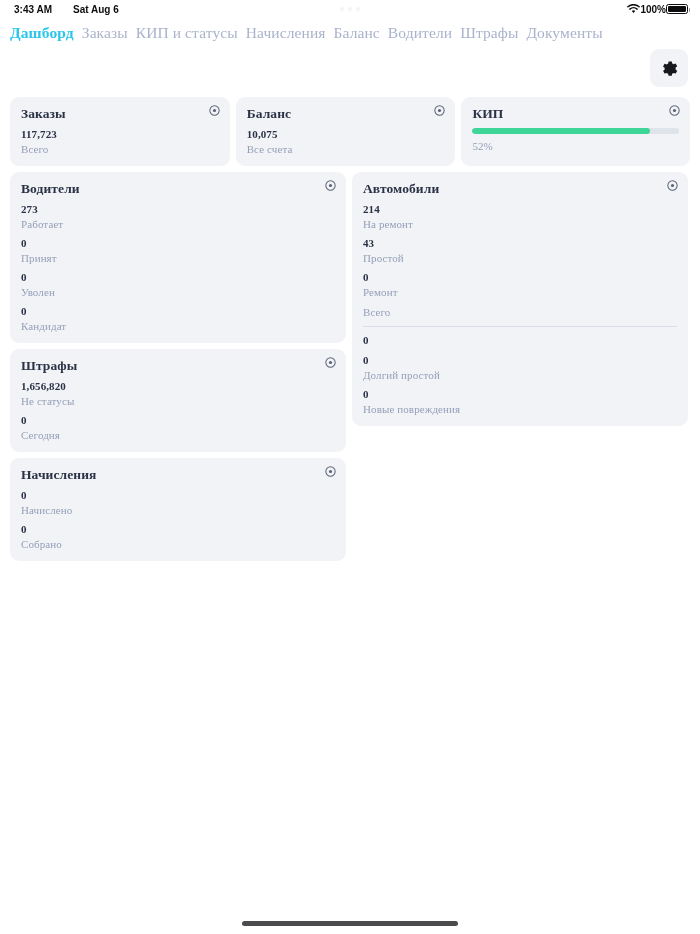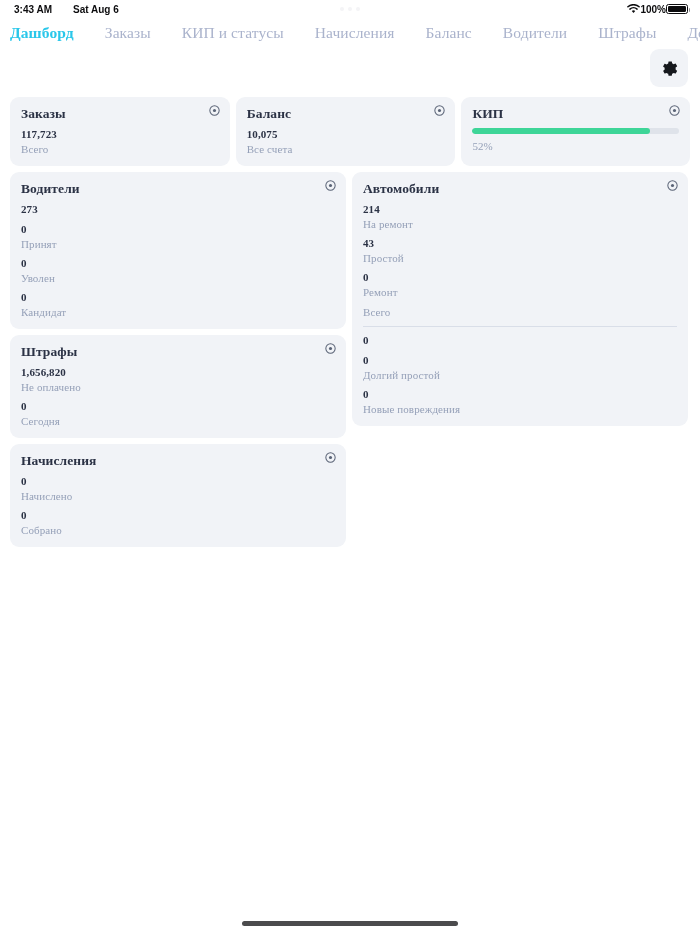--- a/index.html
+++ b/index.html
@@ -79,21 +79,21 @@
     width: 100%;
     background: #0c0c0e;
     border-radius: 1.2px;
   }
 
   
   .navbar {
     display: flex;
     align-items: center;
     padding: 6px 10px 4px 10px;
-    gap: 31px;
+    gap: 8px;
   }
   .nav-item {
     font-size: 15.5px;
     color: #aab3cc;
     white-space: nowrap;
     letter-spacing: .1px;
     cursor: pointer;
   }
   .nav-item.active {
     color: #2ac7ea;
@@ -314,20 +314,21 @@
       <div class="card">
         <span class="corner-icon">
           <svg width="11" height="11" viewBox="0 0 12 12">
             <circle cx="6" cy="6" r="5.1" fill="none" stroke="#5a6376" stroke-width="1.1"></circle>
             <circle cx="6" cy="6" r="1.7" fill="#5a6376"></circle>
           </svg>
         </span>
         <div class="card-title">Водители</div>
         <div class="stat">
           <div class="stat-value">273</div>
+          <div class="stat-label">Работает</div>
         </div>
         <div class="stat">
           <div class="stat-value">0</div>
           <div class="stat-label">Принят</div>
         </div>
         <div class="stat">
           <div class="stat-value">0</div>
           <div class="stat-label">Уволен</div>
         </div>
         <div class="stat">
@@ -339,21 +340,21 @@
       <div class="card">
         <span class="corner-icon">
           <svg width="11" height="11" viewBox="0 0 12 12">
             <circle cx="6" cy="6" r="5.1" fill="none" stroke="#5a6376" stroke-width="1.1"></circle>
             <circle cx="6" cy="6" r="1.7" fill="#5a6376"></circle>
           </svg>
         </span>
         <div class="card-title">Штрафы</div>
         <div class="stat">
           <div class="stat-value">1,656,820</div>
-          <div class="stat-label">Не оплачено</div>
+          <div class="stat-label">Не статусы</div>
         </div>
         <div class="stat">
           <div class="stat-value">0</div>
           <div class="stat-label">Сегодня</div>
         </div>
       </div>
 
       <div class="card">
         <span class="corner-icon">
           <svg width="11" height="11" viewBox="0 0 12 12">

